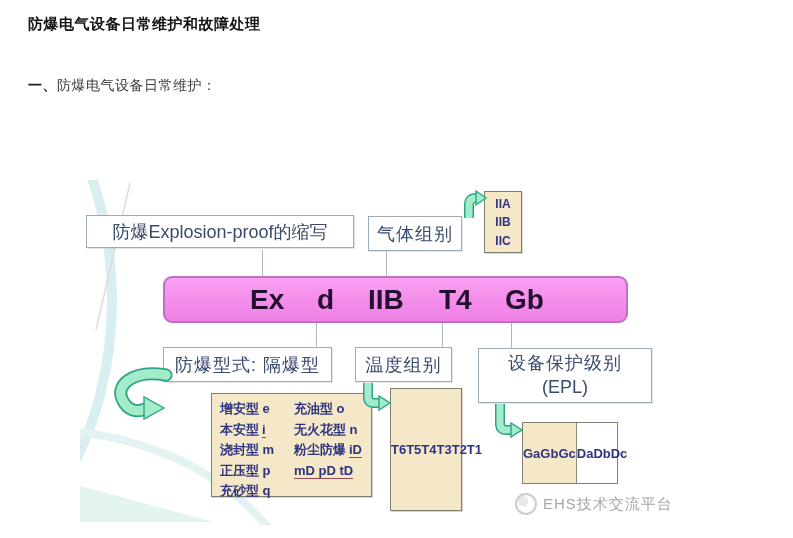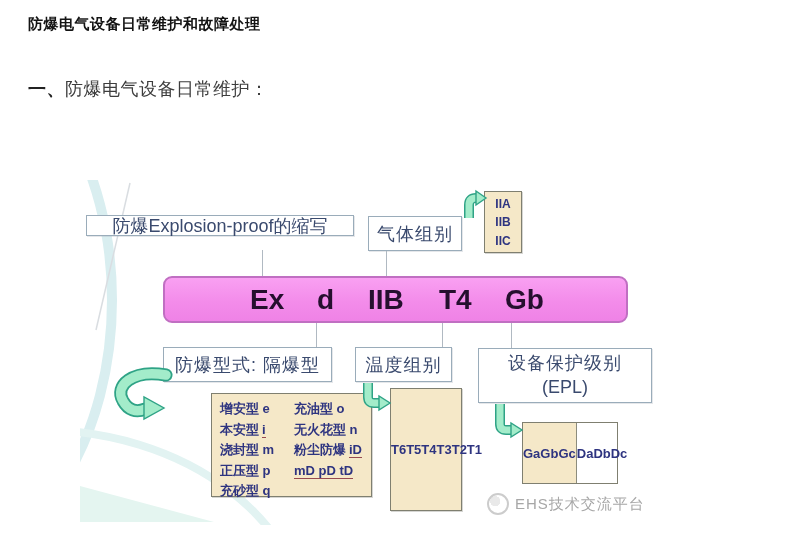--- a/index.html
+++ b/index.html
@@ -6,21 +6,21 @@
   html, body { width: 793px; height: 538px; background: #ffffff; overflow: hidden; }
   body { font-family: "Liberation Sans", "DejaVu Sans", sans-serif; }
   .stage { position: relative; width: 793px; height: 538px; background: #fff; }
 
   .doc-title {
     position: absolute; left: 28px; top: 15px;
     font-size: 15px; font-weight: 700; color: #141414; letter-spacing: .5px;
   }
   .doc-subtitle {
     position: absolute; left: 28px; top: 77px;
-    font-size: 18px; color: #3d3d3d; letter-spacing: .5px;
+    font-size: 14px; color: #3d3d3d; letter-spacing: .5px;
   }
   .doc-subtitle .pre { font-weight: 700; color: #222; }
 
   
   .decor, .arrows { position: absolute; left: 0; top: 0; width: 793px; height: 538px; pointer-events: none; }
 
   
   .wbox {
     position: absolute; background: #ffffff; border: 1px solid #9aacba;
     display: flex; align-items: center; justify-content: center;
@@ -75,21 +75,21 @@
     display: flex; background: #fff; border: 1px solid #7f7f70;
     font-size: 13px;
   }
   .epl-grid .gcol {
     flex: 1; display: flex; flex-direction: row; justify-content: space-evenly;
     align-items: center; color: #2e3480; font-weight: 700;
   }
   .epl-grid .gcol.g { background: #f5e8c8; border-right: 1px solid #8c8c7d; }
 
   
-  .watermark { position: absolute; left: 487px; top: 493px; display: flex; align-items: center; color: #a7a7a7; }
+  .watermark { position: absolute; left: 515px; top: 493px; display: flex; align-items: center; color: #a7a7a7; }
   .wm-logo {
     width: 22px; height: 22px; border-radius: 50%; border: 2px solid #cccccc;
     position: relative; margin-right: 6px; background:
       radial-gradient(circle at 35% 35%, #e9e9e9 0 30%, transparent 31%);
   }
   .wm-text { font-size: 15px; letter-spacing: 1px; }
 </style>
 </head>
 <body>
 
@@ -105,21 +105,21 @@
       <ellipse cx="-60" cy="300" rx="172" ry="260" fill="none" stroke="#d9eef0" stroke-width="10"></ellipse>
       <ellipse cx="40" cy="640" rx="270" ry="210" fill="none" stroke="#e2f3f2" stroke-width="8"></ellipse>
       <path d="M130 183 L96 330" stroke="#d9dde1" stroke-width="1.5" fill="none"></path>
       <path d="M80 486 L214 522 L80 522 Z" fill="#e4f5f0"></path>
     </g>
   </svg>
 
   <div class="doc-title">防爆电气设备日常维护和故障处理</div>
   <div class="doc-subtitle"><span class="pre">一、</span><span>防爆电气设备日常维护：</span></div>
 
-  <div class="wbox" style="left:86px; top:215px; width:268px; height:21px;justify-content:center;">
+  <div class="wbox" style="left:86px; top:215px; width:268px; height:33px;justify-content:center;">
     <span style="letter-spacing:0;">防爆Explosion-proof的缩写</span>
   </div>
 
   <div class="wbox" style="left:368px; top:216px; width:94px; height:35px;">
     <span>气体组别</span>
   </div>
 
   <div class="tanbox gas-groups" style="left:484px; top:191px; width:38px; height:62px;">
     <span>IIA</span>
     <span>IIB</span>

